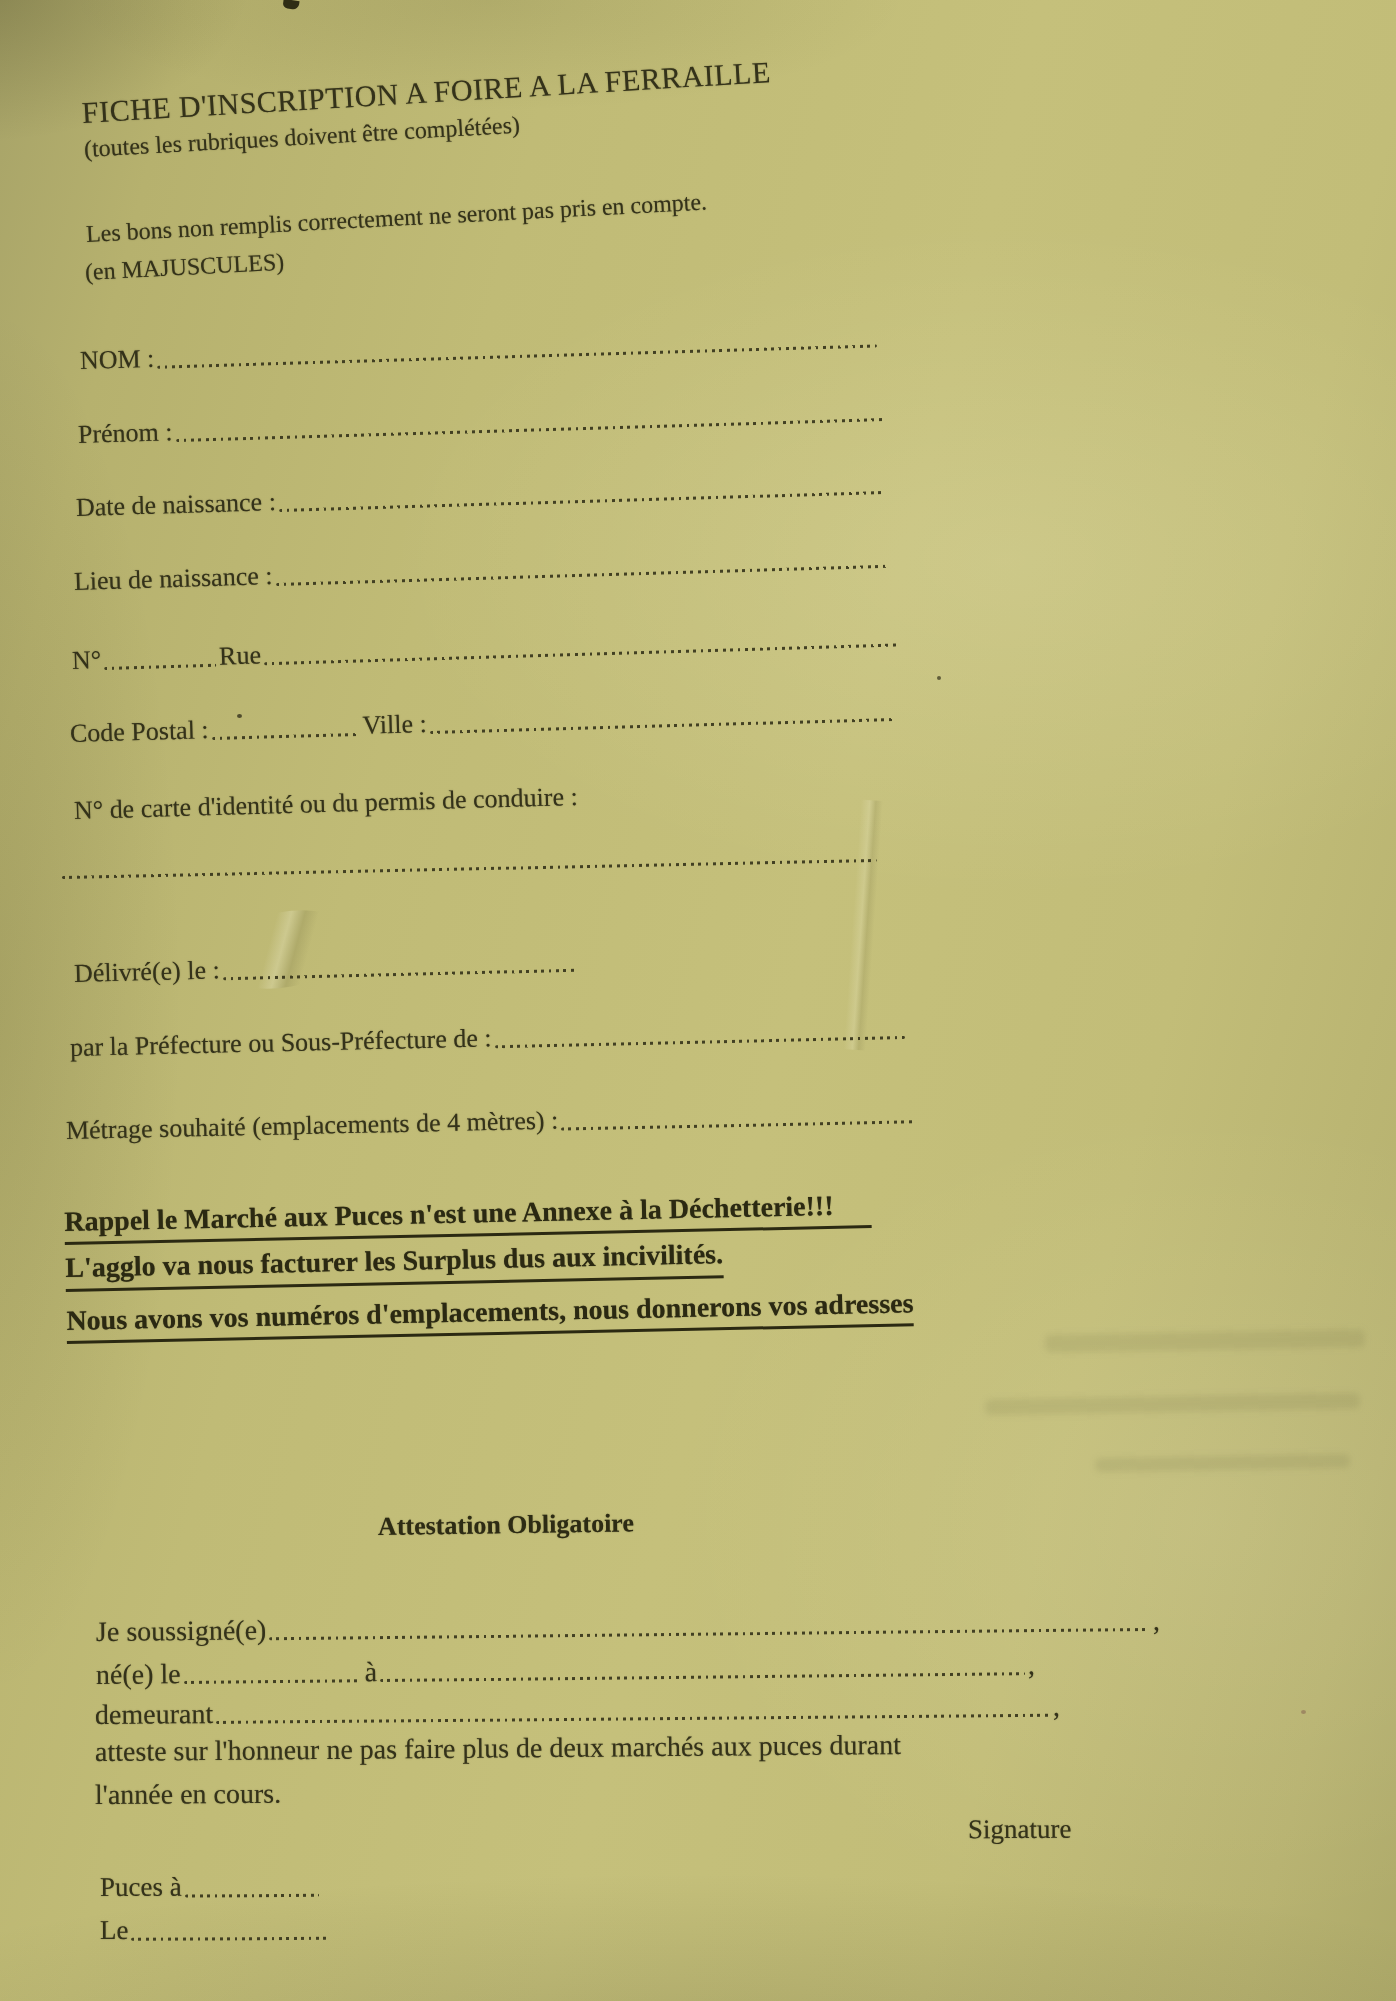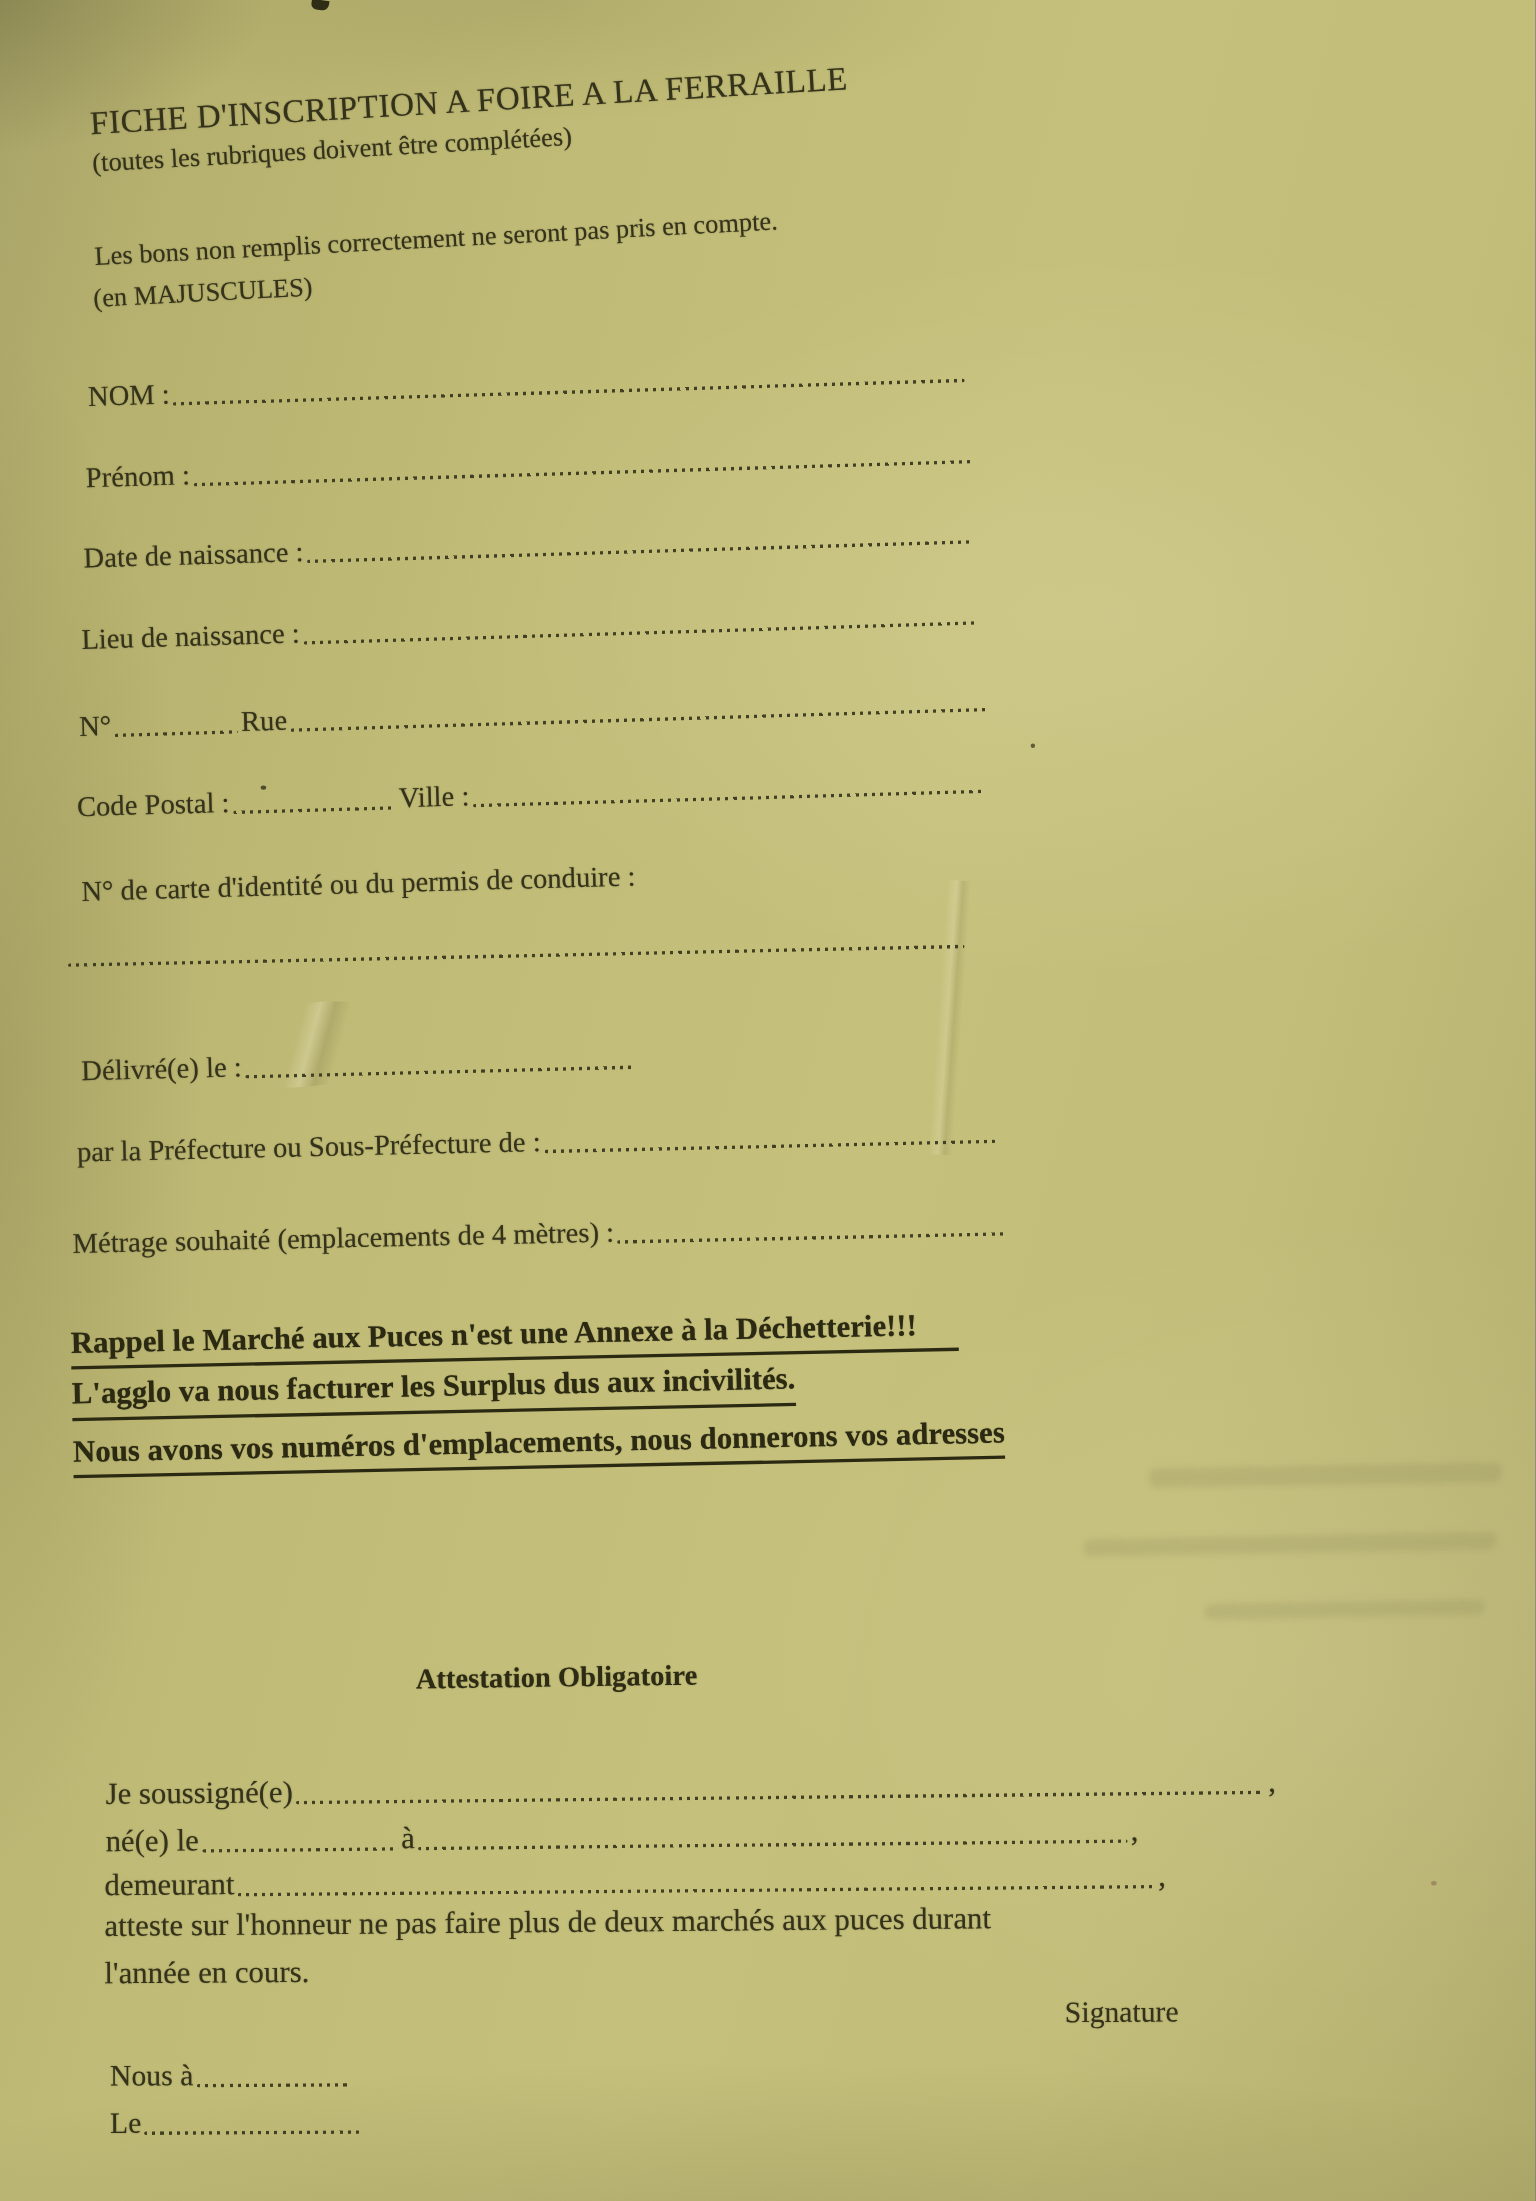--- a/index.html
+++ b/index.html
@@ -154,21 +154,21 @@
   <div class="row big" style="left:95px;top:1734px;transform:rotate(-0.5deg);transform-origin:0 50%;">
     <span>atteste sur l'honneur ne pas faire plus de deux marchés aux puces durant</span>
   </div>
   <div class="row big" style="left:95px;top:1777px;transform:rotate(-0.4deg);transform-origin:0 50%;">
     <span>l'année en cours.</span>
   </div>
 
   <div class="txt small-row" style="left:968px;top:1814px;transform:rotate(-0.4deg);">Signature</div>
 
   <div class="row small-row" style="left:100px;top:1871px;width:222px;font-size:27px;transform:rotate(-0.3deg);transform-origin:0 50%;">
-    <span>Nous à</span>
+    <span>Puces à</span>
     <span class="leader fill"></span>
   </div>
 
   <div class="row small-row" style="left:100px;top:1914px;width:230px;font-size:27px;transform:rotate(-0.3deg);transform-origin:0 50%;text-align:center;">
     <span>Le</span>
     <span class="leader fill"></span>
   </div>
 
 </div>
 

